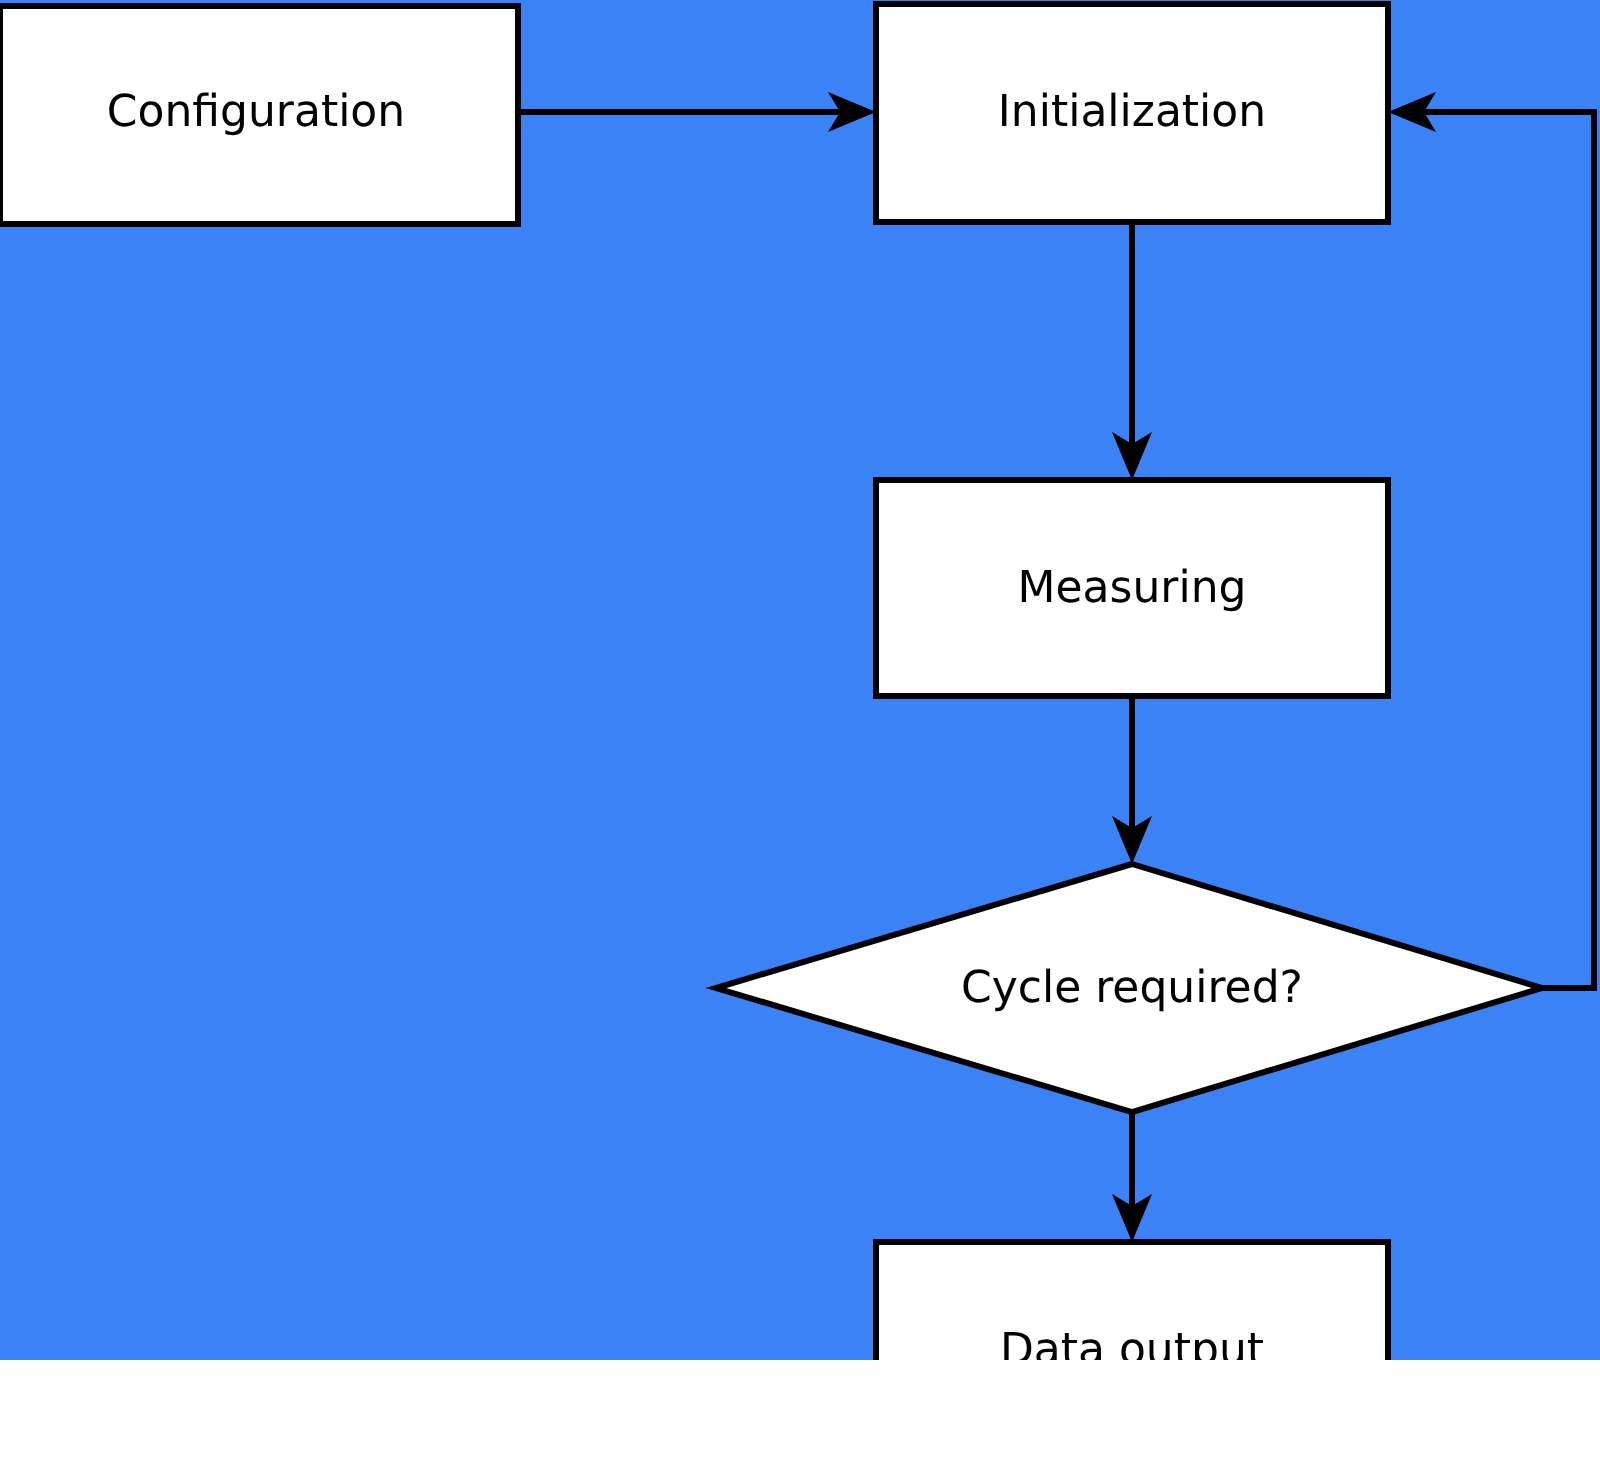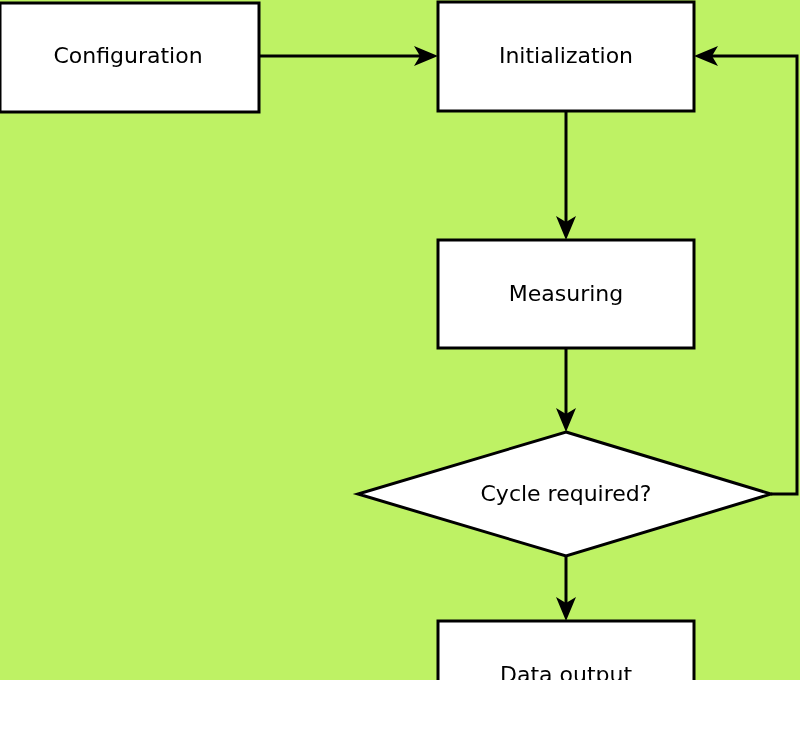--- a/index.html
+++ b/index.html
@@ -7,21 +7,21 @@
     padding: 0;
     background: #ffffff;
   }
   body {
     font-family: "DejaVu Sans", sans-serif;
   }
   #flowchart-root {
     position: relative;
     width: 800px;
     height: 680px;
-    background: #bef264;
+    background: #3b82f6;
     overflow: hidden;
   }
   #flow-svg {
     position: absolute;
     top: 0;
     left: 0;
     width: 800px;
     height: 734px;
     display: block;
   }

